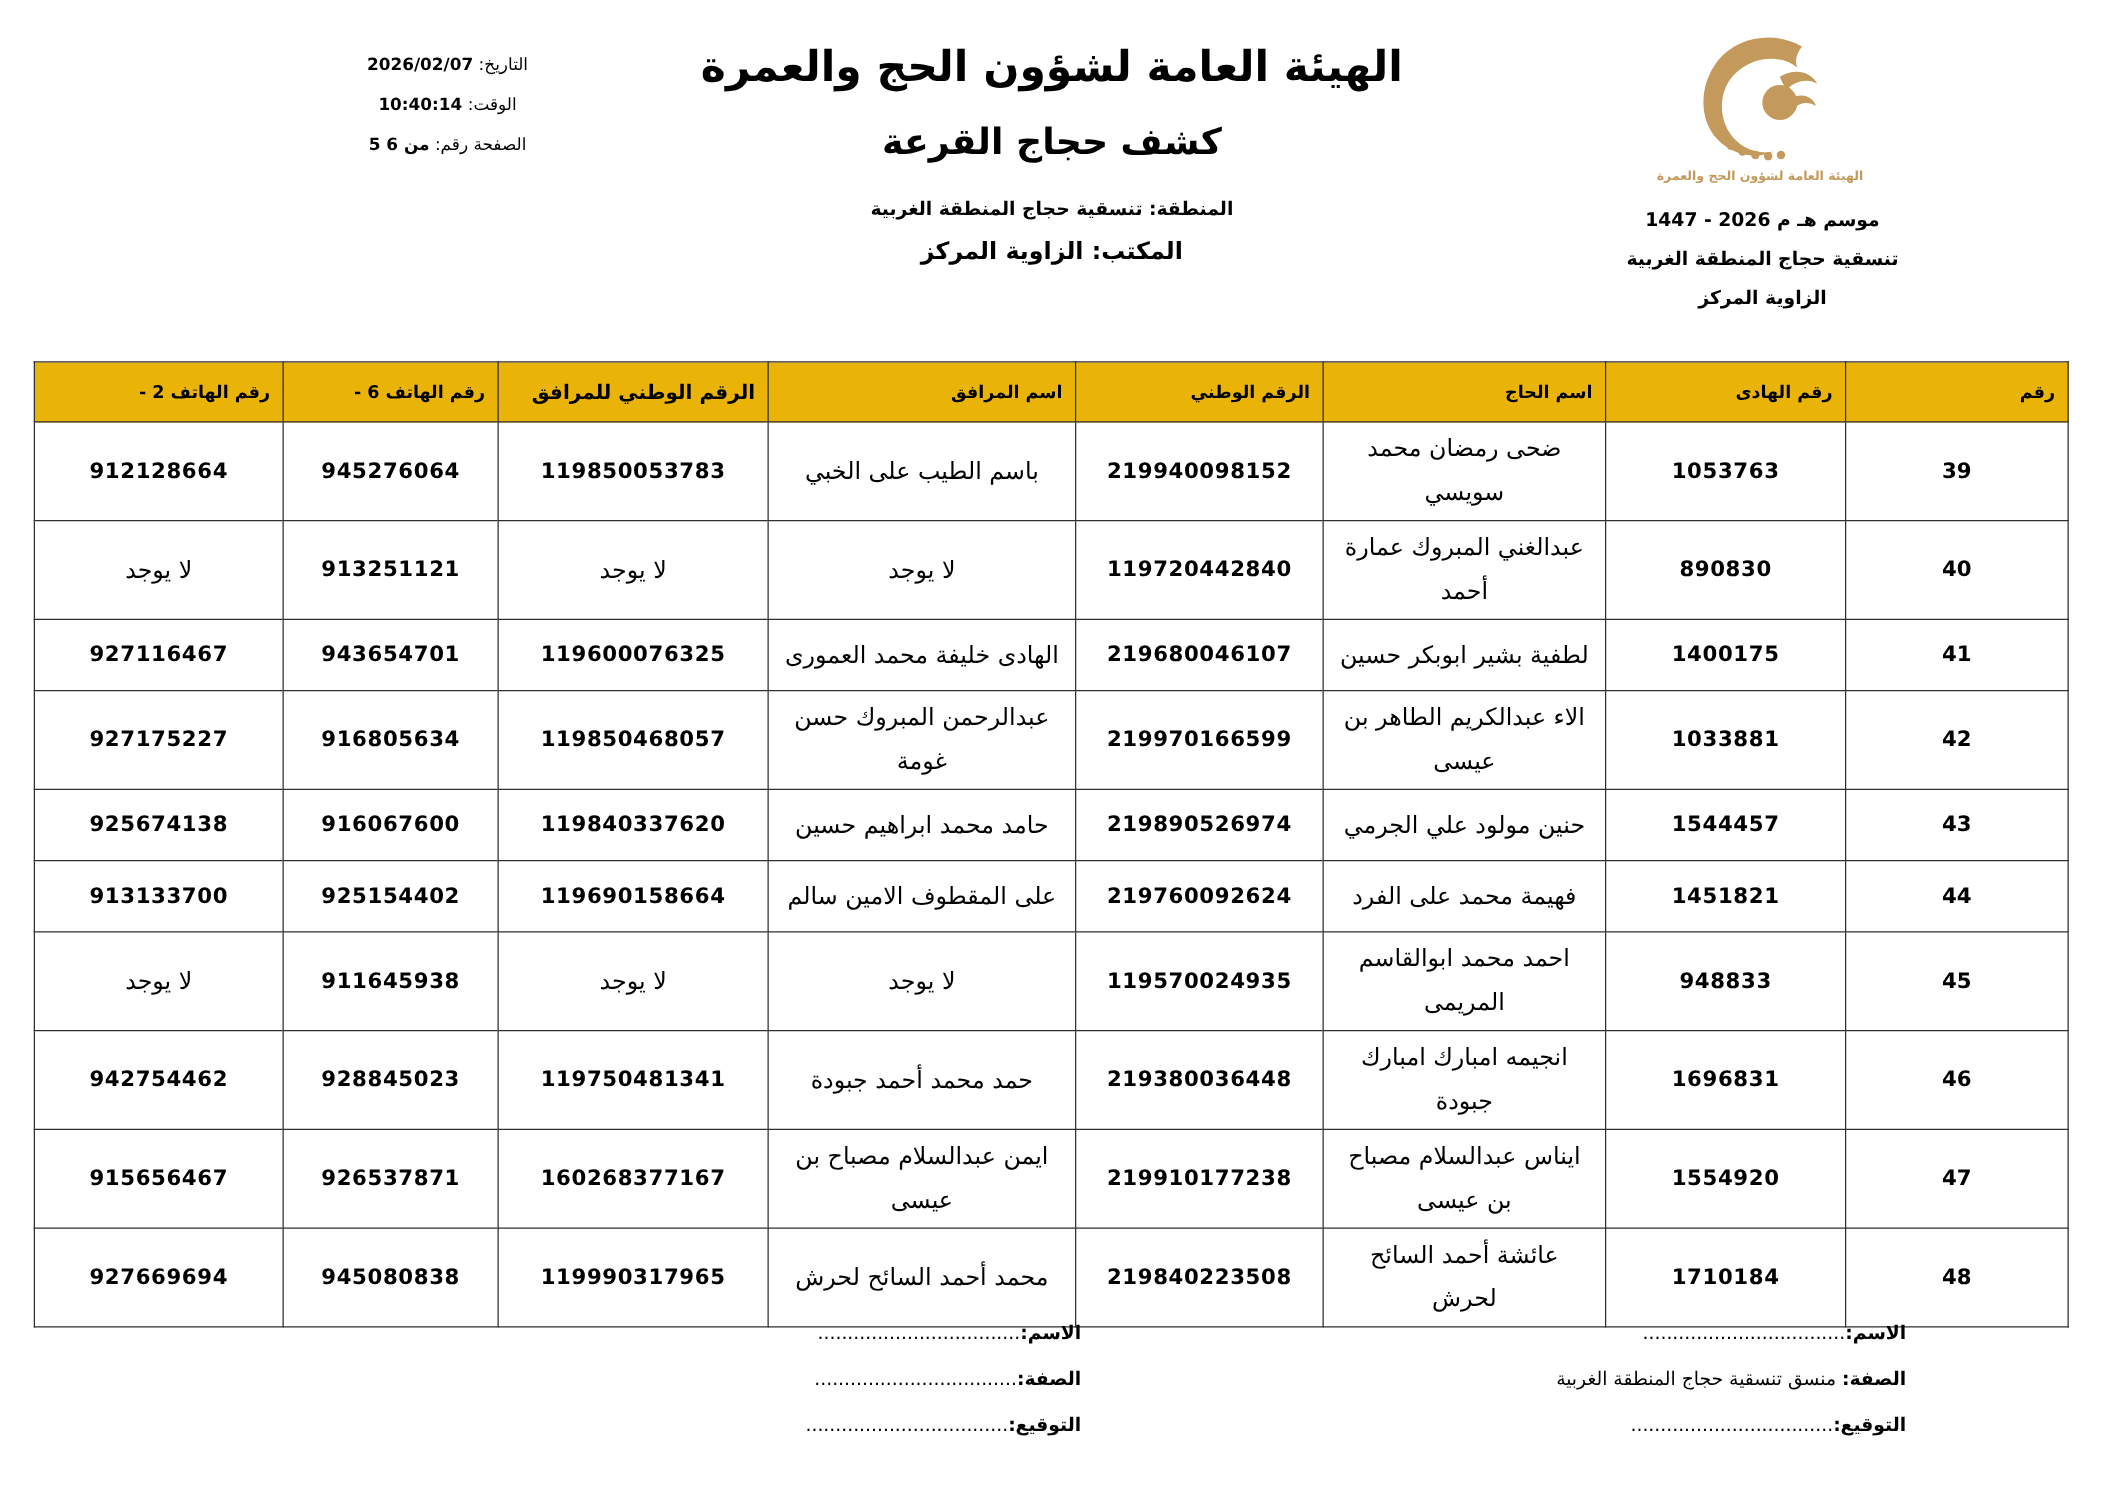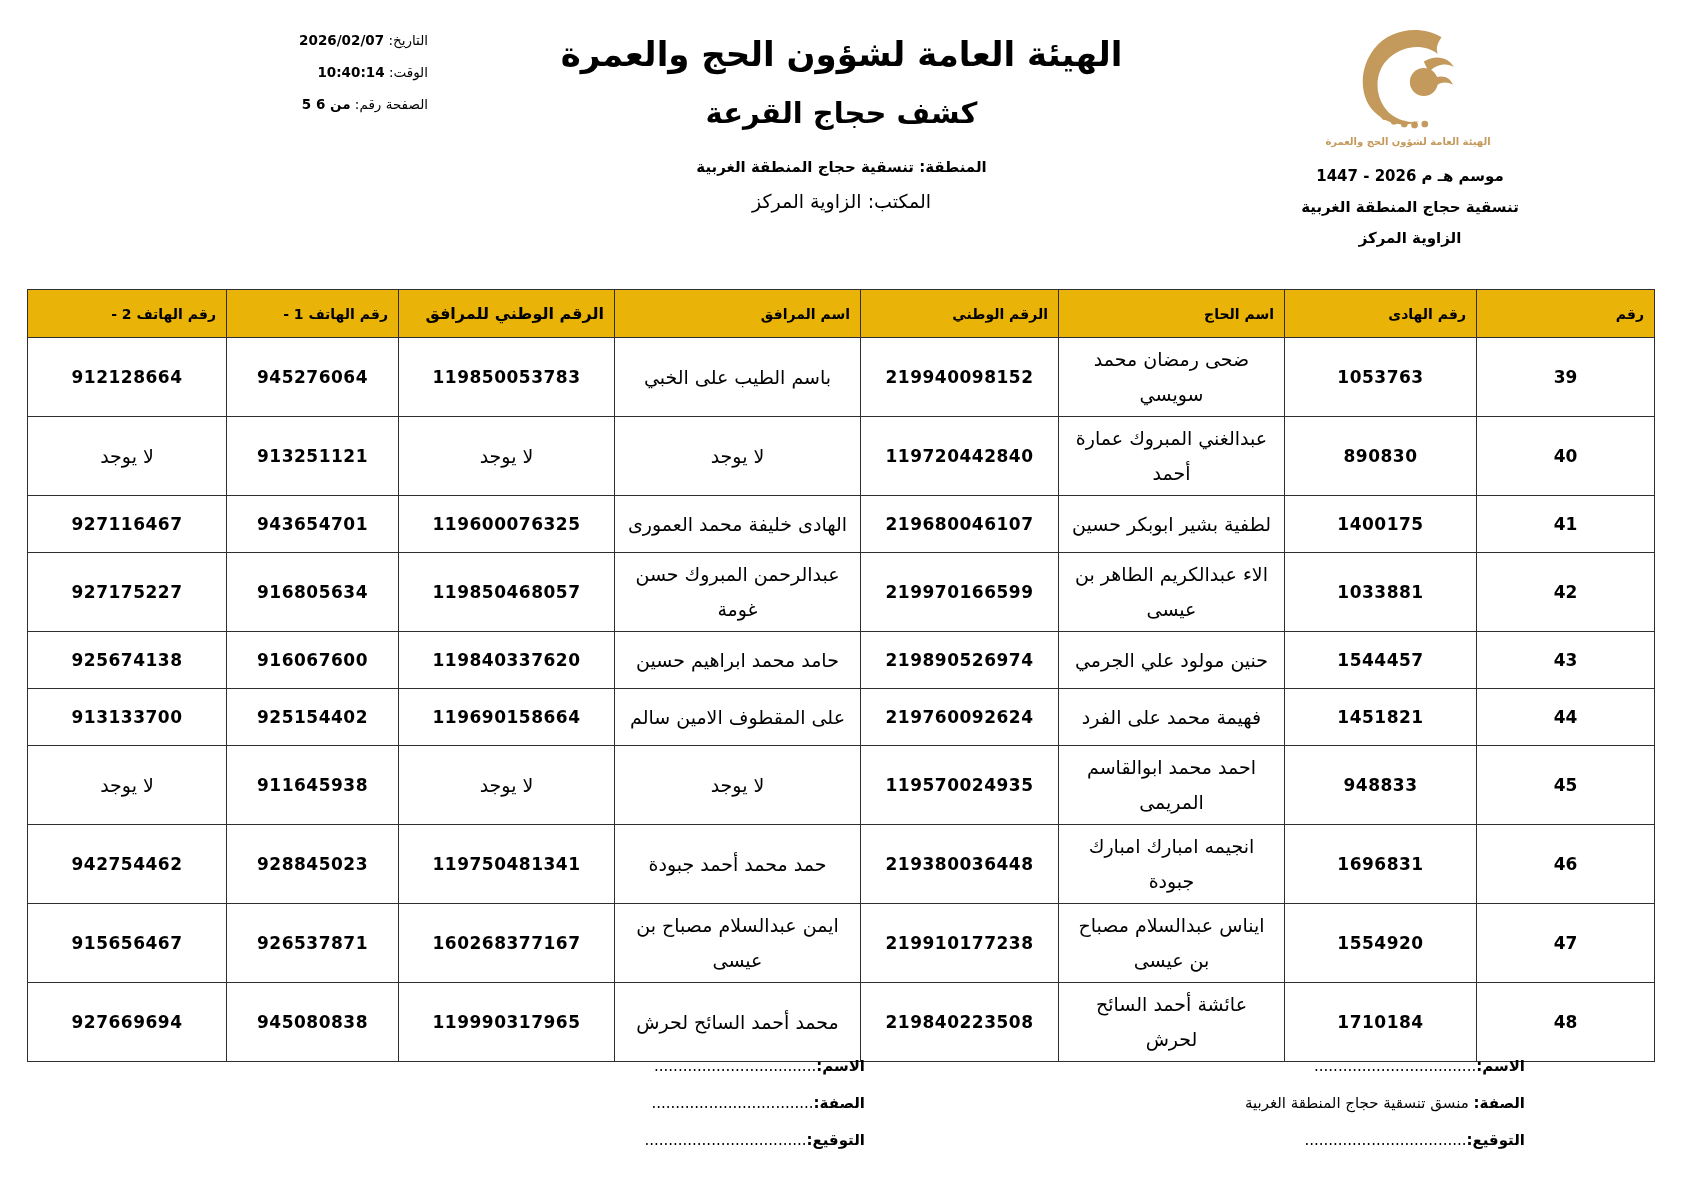--- a/index.html
+++ b/index.html
@@ -4,31 +4,31 @@
 <style>
   * { margin:0; padding:0; box-sizing:border-box; }
   body { background:#ffffff; font-family:"DejaVu Sans","Liberation Sans",sans-serif; }
   .page {
     position:relative; width:1683px; height:1190px; background:#ffffff;
     direction:rtl; color:#000; overflow:hidden;
     font-family:"DejaVu Sans","Liberation Sans",sans-serif;
   }
 
   
-  .header-meta { position:absolute; top:24px; left:288px; width:140px; text-align:right; }
+  .header-meta { position:absolute; top:36px; left:288px; width:140px; text-align:center; }
   .meta-line { font-size:13.5px; line-height:32px; white-space:nowrap; }
   .meta-line .lbl { font-weight:400; }
   .meta-line .val { font-weight:700; }
 
   
   .header-titles { position:absolute; top:34px; left:0; right:0; margin:0 auto; width:760px; text-align:center; }
   .title-org    { font-size:34px; font-weight:700; }
   .title-doc    { font-size:29px; font-weight:700; margin-top:22px; }
   .title-region { font-size:15px; font-weight:700; margin-top:28px; }
-  .title-office { font-size:19px; font-weight:400; margin-top:14px; }
+  .title-office { font-size:19px; font-weight:700; margin-top:14px; }
 
   
   .header-logo { position:absolute; top:26px; right:150px; width:250px; text-align:center; }
   .logo-mark { display:inline-block; }
   .logo-ribbon { font-size:10px; color:#c49a5c; font-weight:700; margin-top:-6px; white-space:nowrap; }
   .logo-lines { text-align:right; margin-top:14px; padding-left:4px; }
   .logo-line { font-size:15px; font-weight:700; line-height:31px; white-space:nowrap;text-align:center; }
 
   
   table.roster {
@@ -119,21 +119,21 @@
         <col style="width:199px">
     </colgroup>
     <thead>
       <tr>
         <th class="th-small">رقم</th>
         <th class="th-small">رقم الهادى</th>
         <th class="th-small">اسم الحاج</th>
         <th class="th-small">الرقم الوطني</th>
         <th class="th-small">اسم المرافق</th>
         <th class="th-big">الرقم الوطني للمرافق</th>
-        <th class="th-small">رقم الهاتف 1 -</th>
+        <th class="th-small">رقم الهاتف 6 -</th>
         <th class="th-small">رقم الهاتف 2 -</th>
       </tr>
     </thead>
     <tbody>
       <tr>
         <td class="c-no">39</td>
         <td class="c-num">1053763</td>
         <td class="c-name">ضحى رمضان محمد سويسي</td>
         <td class="c-num">219940098152</td>
         <td class="c-name">باسم الطيب على الخبي</td>

